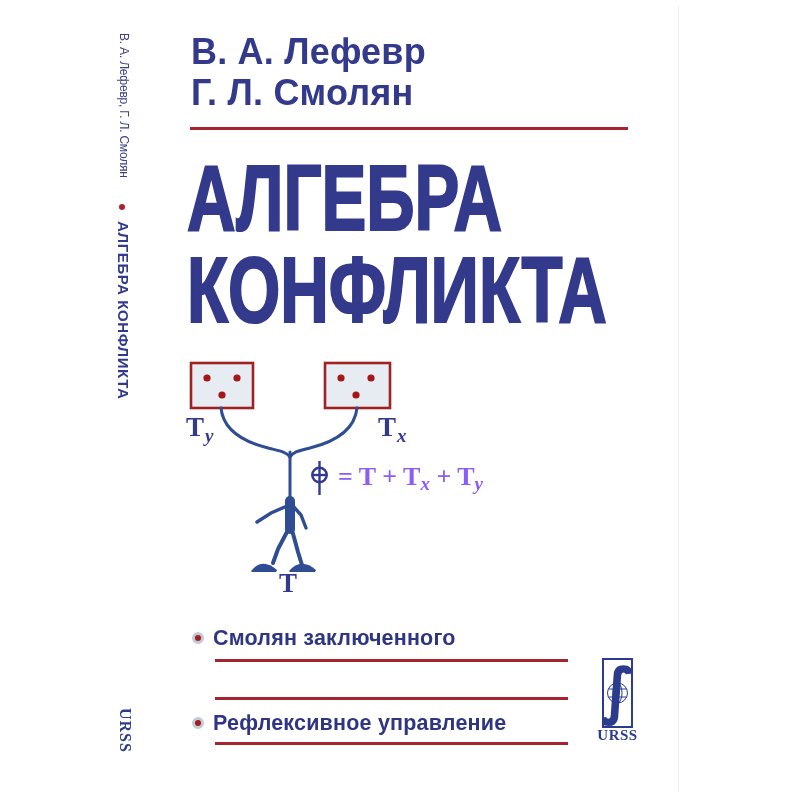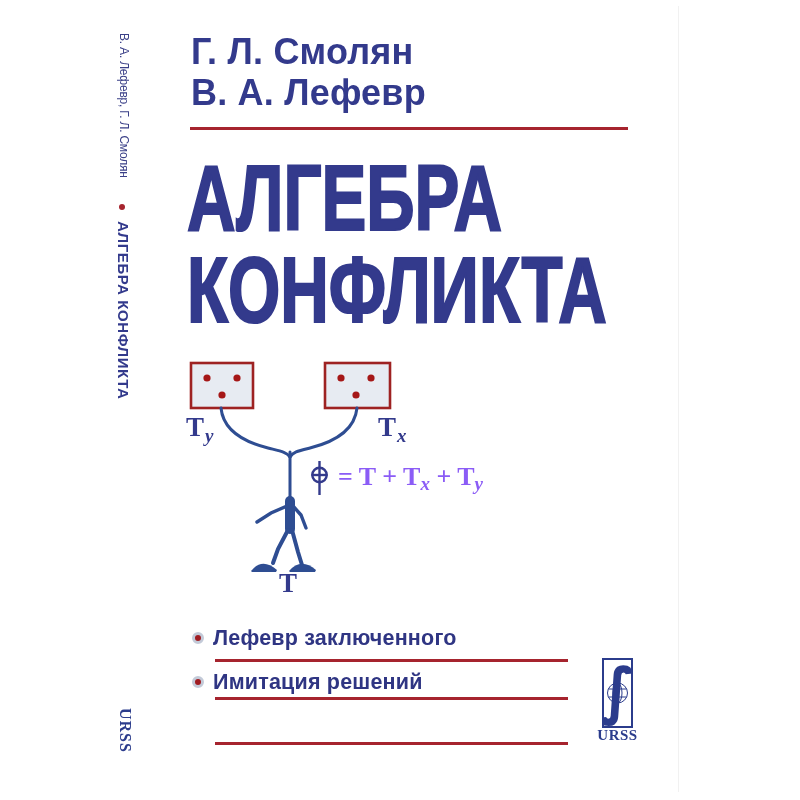--- a/index.html
+++ b/index.html
@@ -70,22 +70,22 @@
 
 <div class="page">
 
   <div class="spine-authors vert">В. А. Лефевр,  Г. Л. Смолян</div>
   <div class="spine-dot"></div>
   <div class="spine-title vert">АЛГЕБРА КОНФЛИКТА</div>
   <div class="spine-publisher vert">URSS</div>
   <div class="edge-right"></div>
 
   <div class="authors">
+    <div>В. А. Лефевр</div>
     <div>Г. Л. Смолян</div>
-    <div>В. А. Лефевр</div>
   </div>
   <div class="rule-top"></div>
 
   <div class="title t1">АЛГЕБРА</div>
   <div class="title t2">КОНФЛИКТА</div>
 
   <svg class="diagram" viewBox="180 355 300 245">
     <g stroke="#9e2222" stroke-width="2.6" fill="#e7ebf2">
       <rect x="191" y="363" width="62" height="45"></rect>
       <rect x="325" y="363" width="65" height="45"></rect>
@@ -124,30 +124,30 @@
         <line x1="10.5" y1="1" x2="10.5" y2="35"></line>
         <line x1="2.5" y1="15" x2="18.5" y2="15"></line>
         <circle cx="10.5" cy="15" r="7.2"></circle>
       </g>
     </svg>
     <span class="ftext"><span>= T + T</span><span class="sub">x</span><span> + T</span><span class="sub">y</span></span>
   </div>
 
   <div class="topic topic1">
     <span class="bullet"></span>
-    <span class="tlabel">Лефевр заключенного</span>
+    <span class="tlabel">Смолян заключенного</span>
   </div>
   <div class="tline tline1"></div>
 
-  <div class="topic topic2">
-    <span class="bullet"></span>
-    <span class="tlabel">Имитация решений</span>
-  </div>
   <div class="tline tline2"></div>
 
+  <div class="topic topic3">
+    <span class="bullet"></span>
+    <span class="tlabel">Рефлексивное управление</span>
+  </div>
   <div class="tline tline3"></div>
 
   <div class="logo-box">
     <svg width="27" height="66" viewBox="0 0 27 66">
       <g stroke="#2b3c8c" stroke-width="1" fill="none">
         <circle cx="13.5" cy="33" r="10"></circle>
         <ellipse cx="13.5" cy="33" rx="4.5" ry="10"></ellipse>
         <line x1="4.4" y1="29" x2="22.6" y2="29"></line>
         <line x1="4.4" y1="37" x2="22.6" y2="37"></line>
       </g>

